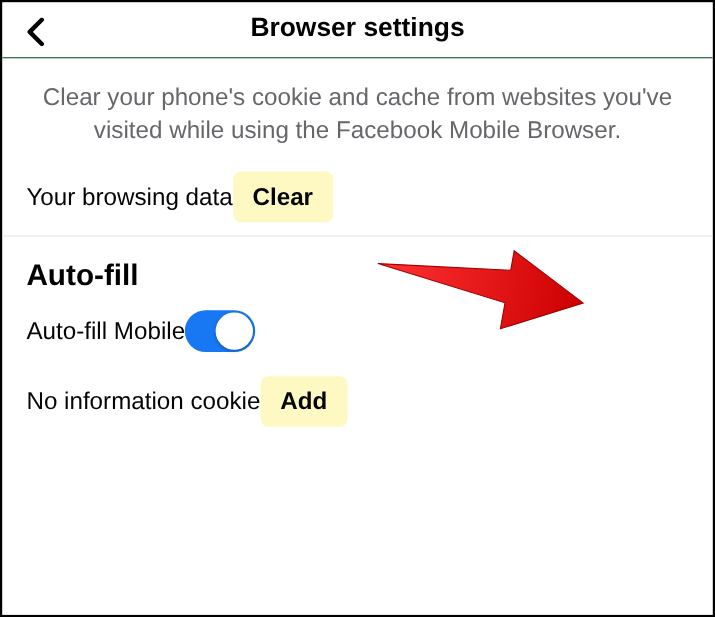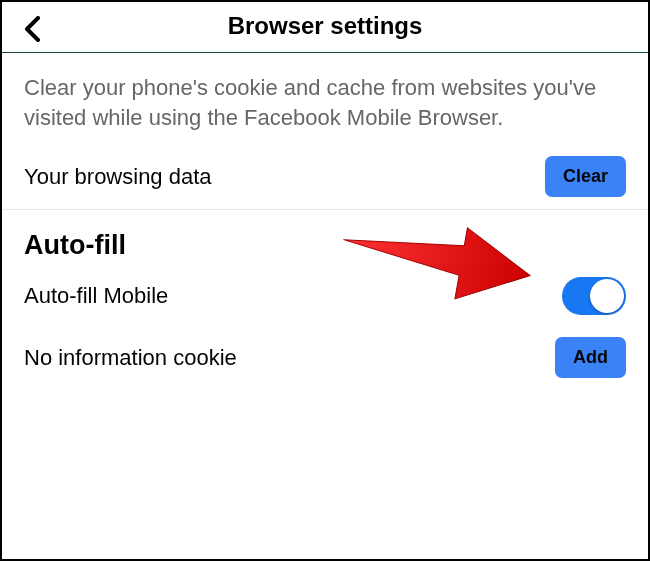--- a/index.html
+++ b/index.html
@@ -45,42 +45,41 @@
       font-size: 27px;
       font-weight: 700;
       color: #000;
       margin-bottom: 6px;
     }
     .section-desc {
       font-size: 22px;
       color: #65676b;
       line-height: 1.35;
       margin-bottom: 14px;
+      text-align: center;
     }
     .row {
       display: flex;
       align-items: center;
-      justify-content: space-between;
       padding: 10px 22px 12px 22px;
       border-bottom: 1px solid #e4e6eb;
-      gap: 39px;
     }
     .row:last-child {
       border-bottom: none;
     }
     .row-label {
       font-size: 22px;
       color: #050505;
     }
     .btn {
-      background: #3b82f6;
+      background: #fef9c3;
       border: none;
       border-radius: 7px;
       padding: 10px 18px;
-      font-size: 18px;
+      font-size: 22px;
       font-weight: 600;
       color: #050505;
       cursor: pointer;
     }
     .toggle {
       width: 64px;
       height: 38px;
       background: #1877f2;
       border-radius: 20px;
       position: relative;

